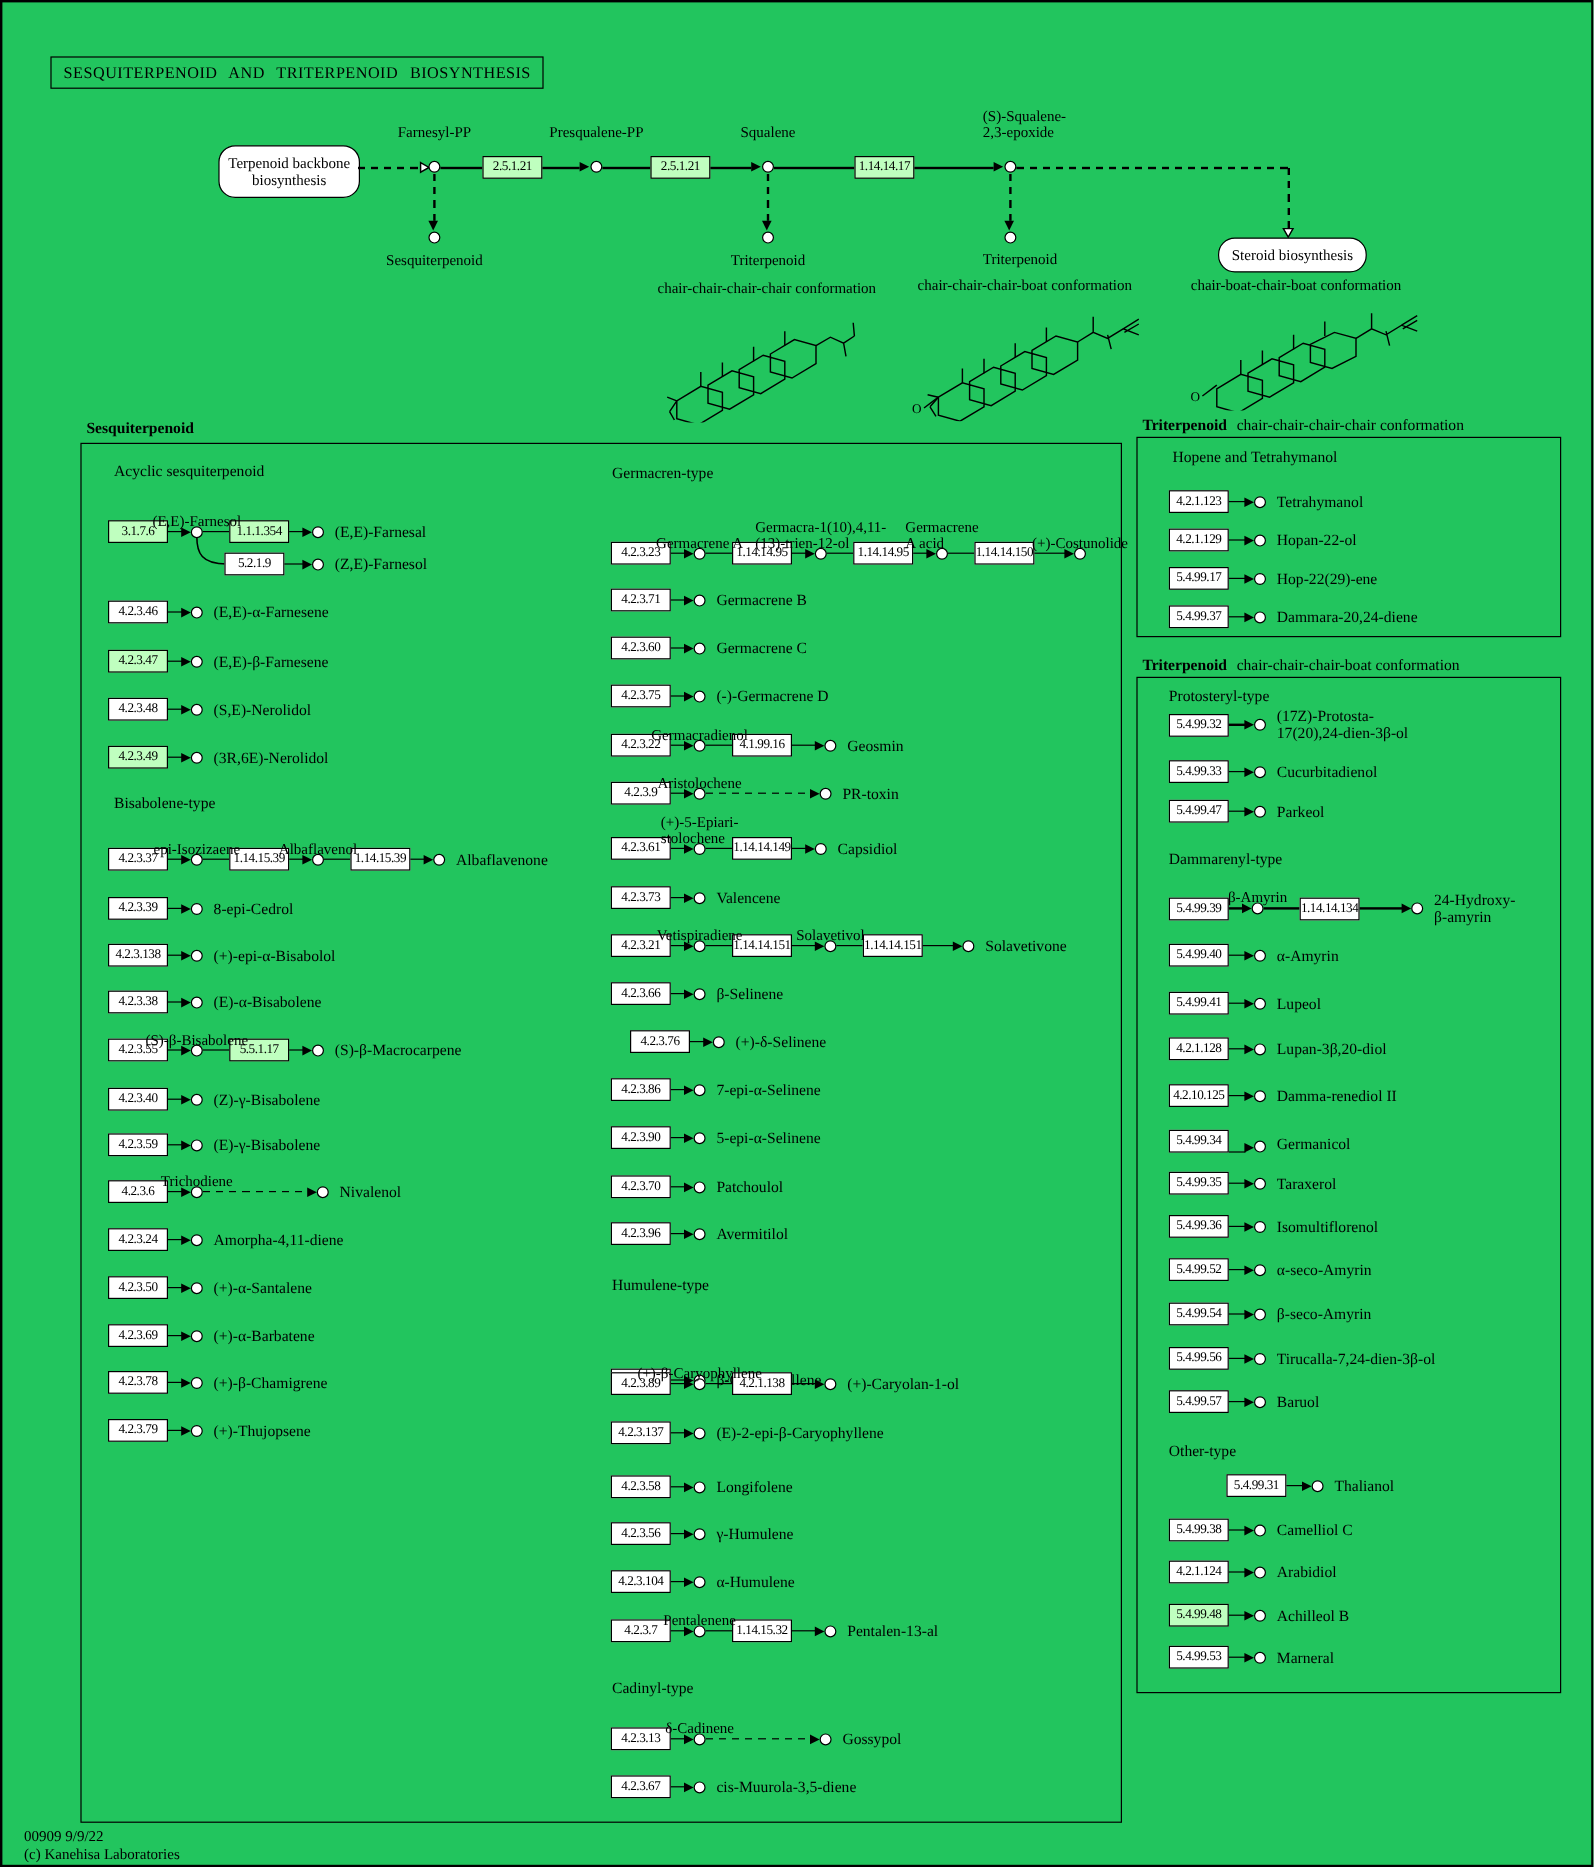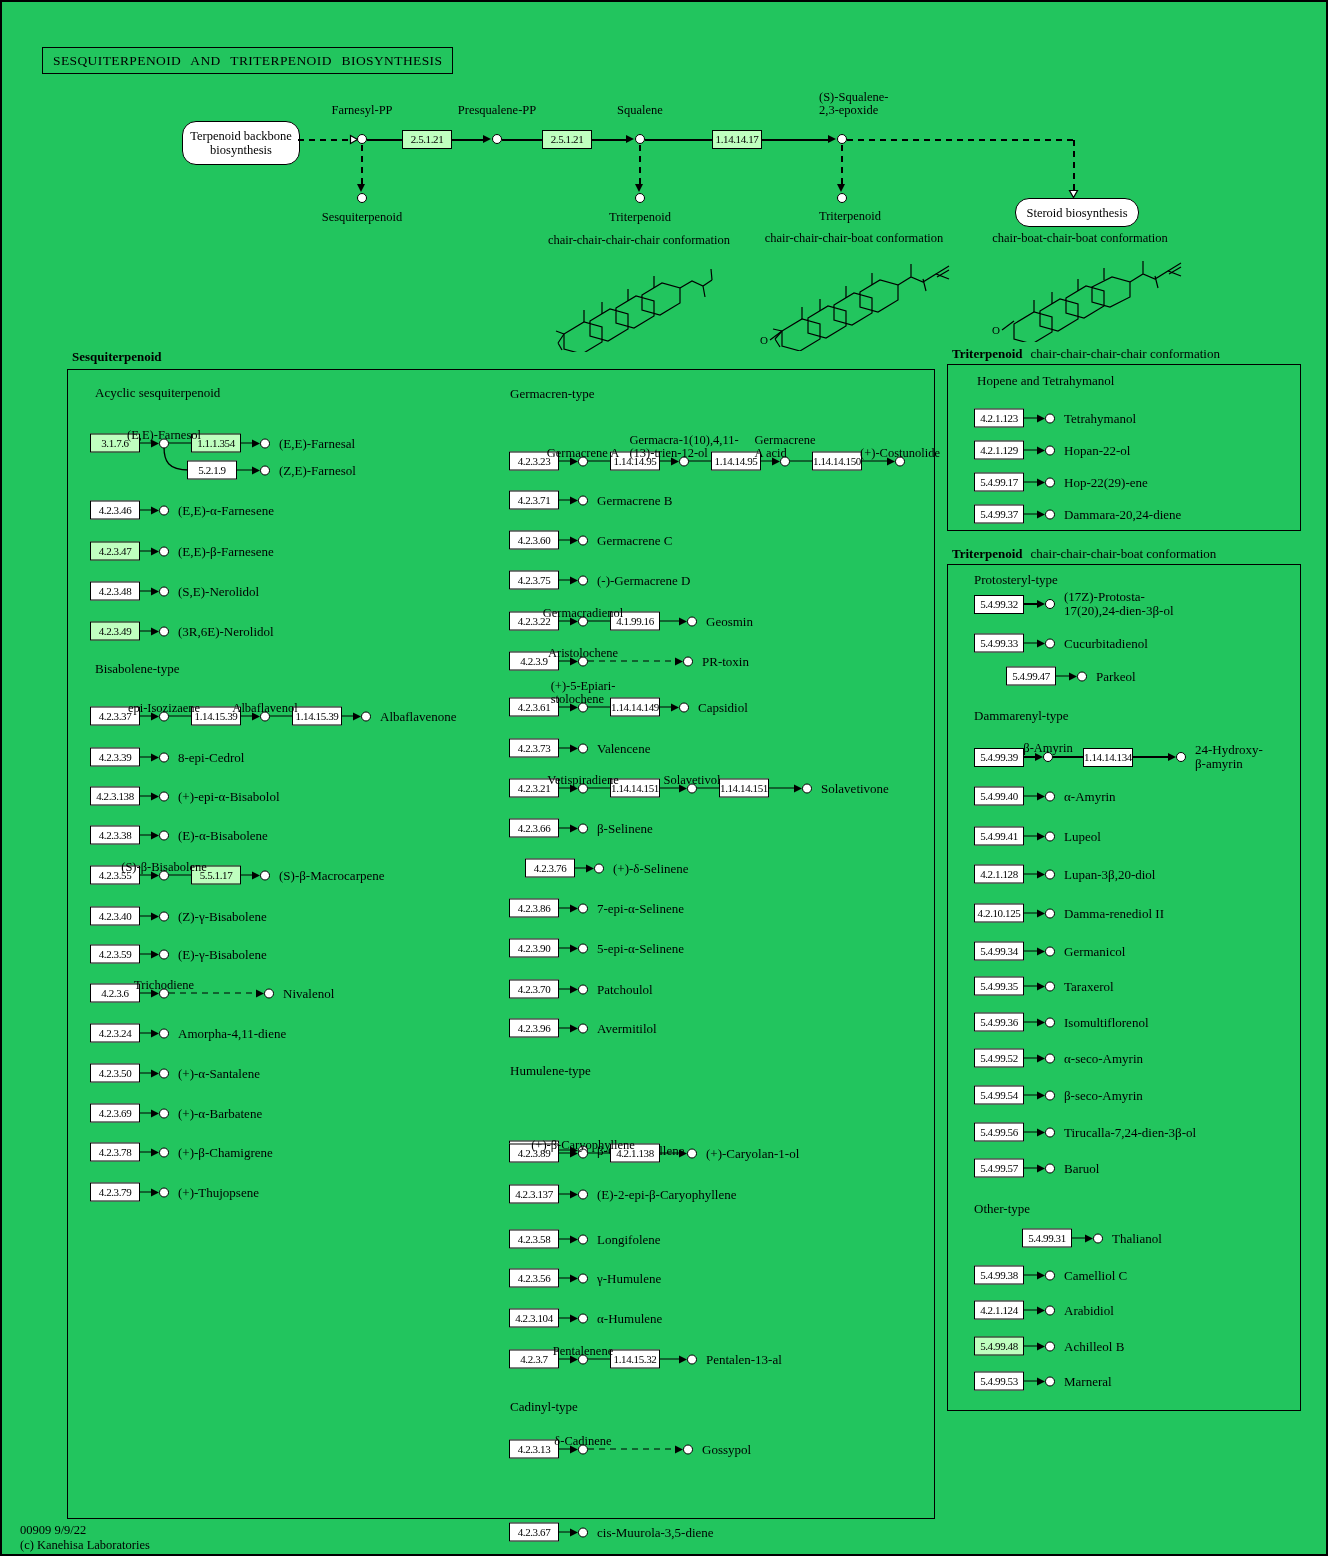--- a/index.html
+++ b/index.html
@@ -654,21 +654,21 @@
         <span class="crc"></span>
         <span class="above">δ-Cadinene</span>
       </span>
       <span class="dashseg" style="width: 88px;"></span>
       <span class="arr"></span>
       <span class="cw">
         <span class="crc"></span>
       </span>
       <span class="out">Gossypol</span>
     </div>
-    <div class="row" style="left: 507px; top: 1530px;">
+    <div class="row" style="left: 507px; top: 1487px;">
       <span class="ec">4.2.3.67</span>
       <span class="lnseg" style="width: 12px;"></span>
       <span class="arr"></span>
       <span class="cw">
         <span class="crc"></span>
       </span>
       <span class="out">cis-Muurola-3,5-diene</span>
     </div>
     <div class="row" style="left: 972px; top: 416px;">
       <span class="ec">4.2.1.123</span>
@@ -718,21 +718,21 @@
     </div>
     <div class="row" style="left: 972px; top: 641px;">
       <span class="ec">5.4.99.33</span>
       <span class="lnseg" style="width: 14px;"></span>
       <span class="arr"></span>
       <span class="cw">
         <span class="crc"></span>
       </span>
       <span class="out">Cucurbitadienol</span>
     </div>
-    <div class="row" style="left: 1004px; top: 674px; font-family: Liberation Serif, serif;">
+    <div class="row" style="left: 972px; top: 674px; font-family: Liberation Serif, serif;">
       <span class="ec">5.4.99.47</span>
       <span class="lnseg" style="width: 14px;"></span>
       <span class="arr"></span>
       <span class="cw">
         <span class="crc"></span>
       </span>
       <span class="out">Parkeol</span>
     </div>
     <div class="row" style="left: 972px; top: 755px;">
       <span class="ec">5.4.99.39</span>
@@ -781,21 +781,21 @@
     </div>
     <div class="row" style="left: 972px; top: 911px;">
       <span class="ec">4.2.10.125</span>
       <span class="lnseg" style="width: 14px;"></span>
       <span class="arr"></span>
       <span class="cw">
         <span class="crc"></span>
       </span>
       <span class="out">Damma-renediol II</span>
     </div>
-    <div class="row" style="left: 972px; top: 949px;">
+    <div class="row" style="left: 972px; top: 949px; align-items: flex-end;">
       <span class="ec">5.4.99.34</span>
       <span class="lnseg" style="width: 14px;"></span>
       <span class="arr"></span>
       <span class="cw">
         <span class="crc"></span>
       </span>
       <span class="out">Germanicol</span>
     </div>
     <div class="row" style="left: 972px; top: 984px;">
       <span class="ec">5.4.99.35</span>

